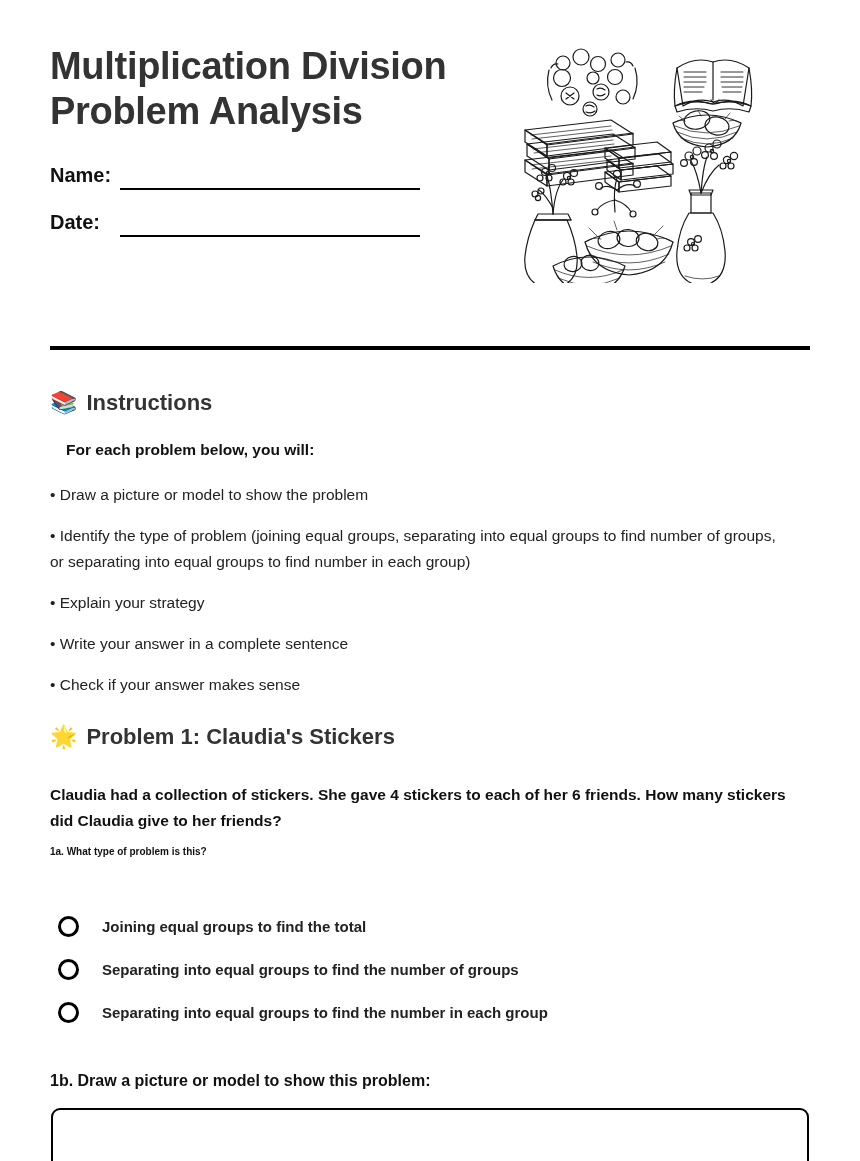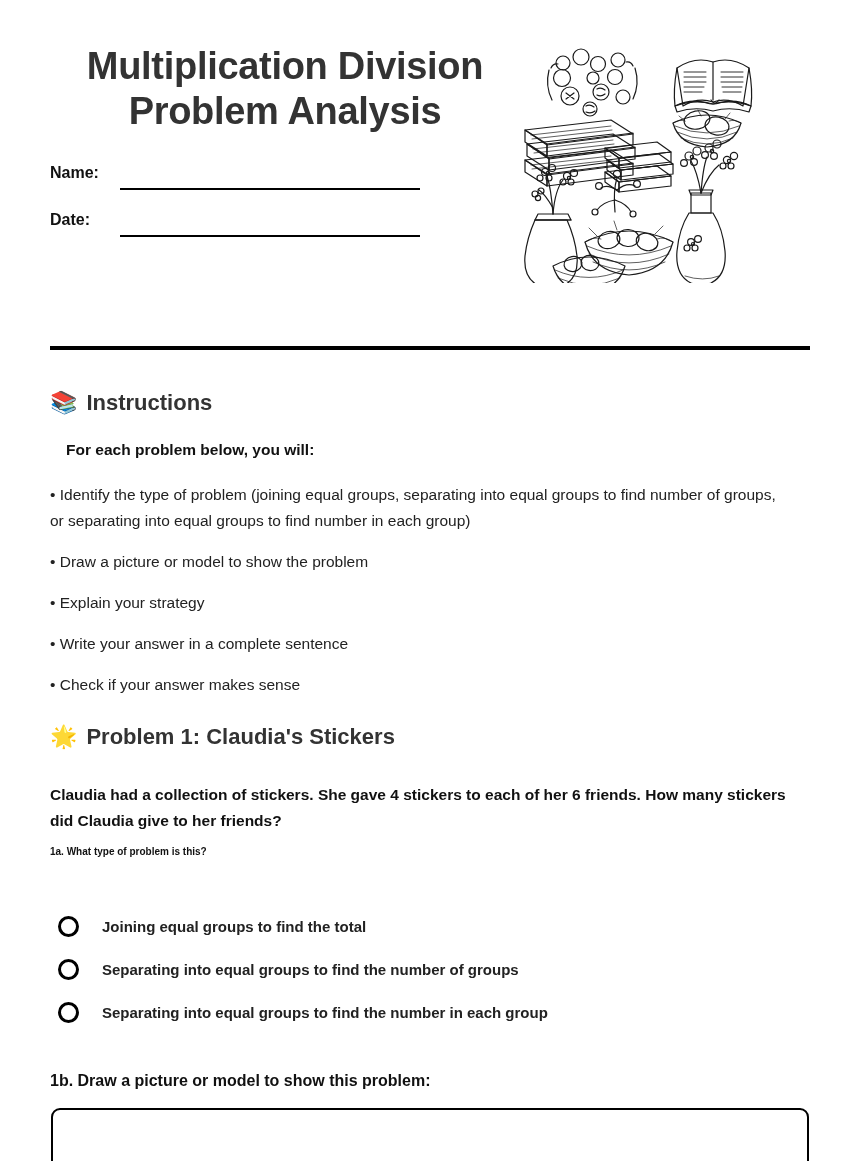--- a/index.html
+++ b/index.html
@@ -35,35 +35,34 @@
   .title {
     position: absolute;
     left: 0;
     top: 0;
     width: 470px;
     font-size: 38px;
     line-height: 45px;
     font-weight: bold;
     color: #333333;
     letter-spacing: -0.3px;
-    text-align: center;
   }
   .field-row {
     position: absolute;
     left: 0;
     width: 430px;
     height: 30px;
   }
   .field-row.name { top: 120px; }
   .field-row.date { top: 167px; }
   .field-label {
     position: absolute;
     left: 0;
     top: 0;
-    font-size: 16px;
+    font-size: 20px;
     font-weight: bold;
     color: #111111;
   }
   .field-line {
     position: absolute;
     left: 70px;
     top: 24px;
     width: 300px;
     height: 0;
     border-bottom: 2px solid #000000;
@@ -397,22 +396,22 @@
   <div class="divider"></div>
 
   <div class="section-heading" id="instructions-heading">
     <span class="emoji">📚</span>
     <span>Instructions</span>
   </div>
 
   <div class="intro-line">For each problem below, you will:</div>
 
   <div class="bullet-list">
+    <div class="bullet">• Draw a picture or model to show the problem</div>
     <div class="bullet">• Identify the type of problem (joining equal groups, separating into equal groups to find number of groups, or separating into equal groups to find number in each group)</div>
-    <div class="bullet">• Draw a picture or model to show the problem</div>
     <div class="bullet">• Explain your strategy</div>
     <div class="bullet">• Write your answer in a complete sentence</div>
     <div class="bullet">• Check if your answer makes sense</div>
   </div>
 
   <div class="section-heading" id="problem1-heading">
     <span class="emoji">🌟</span>
     <span>Problem 1: Claudia's Stickers</span>
   </div>
 

